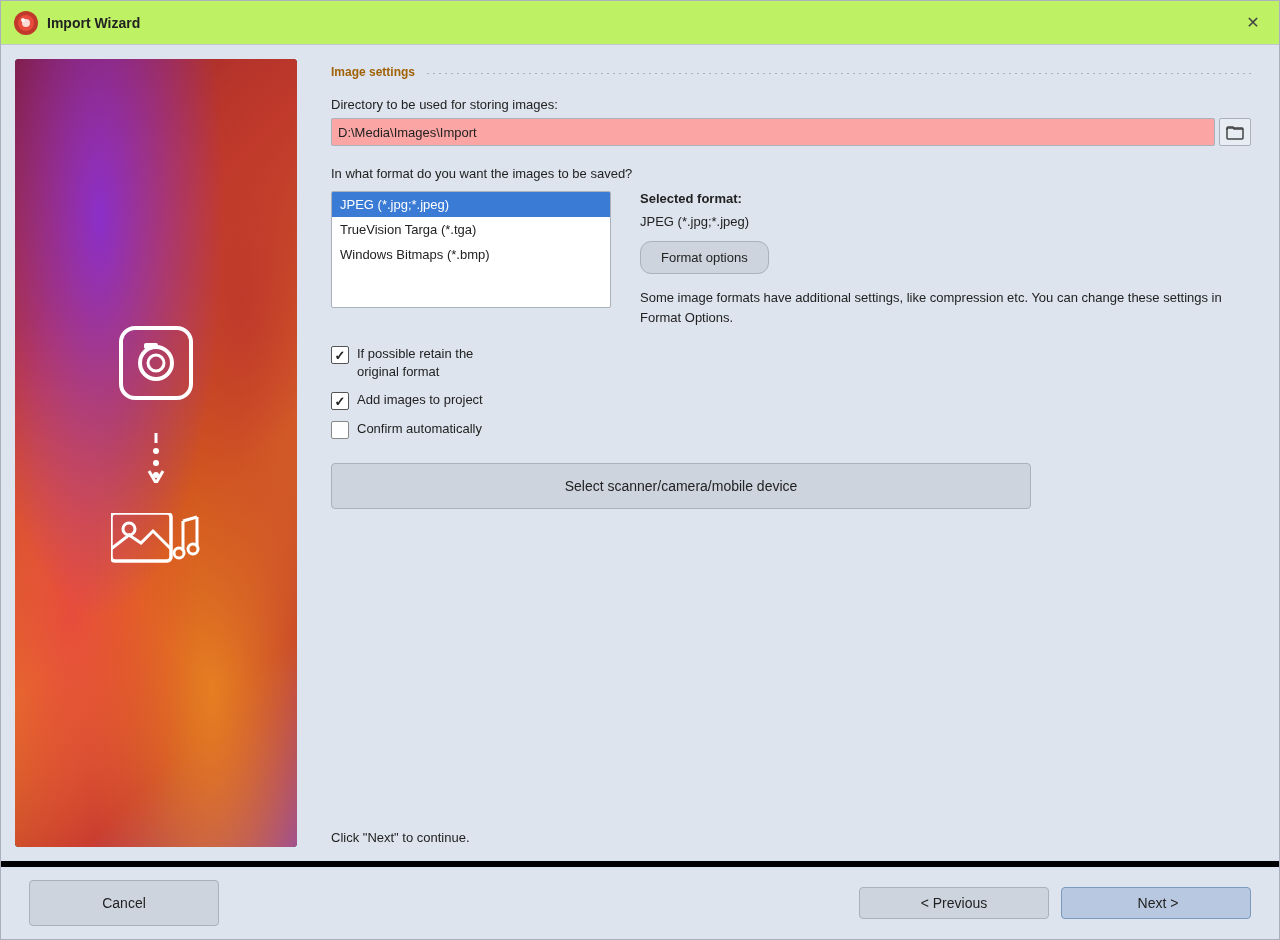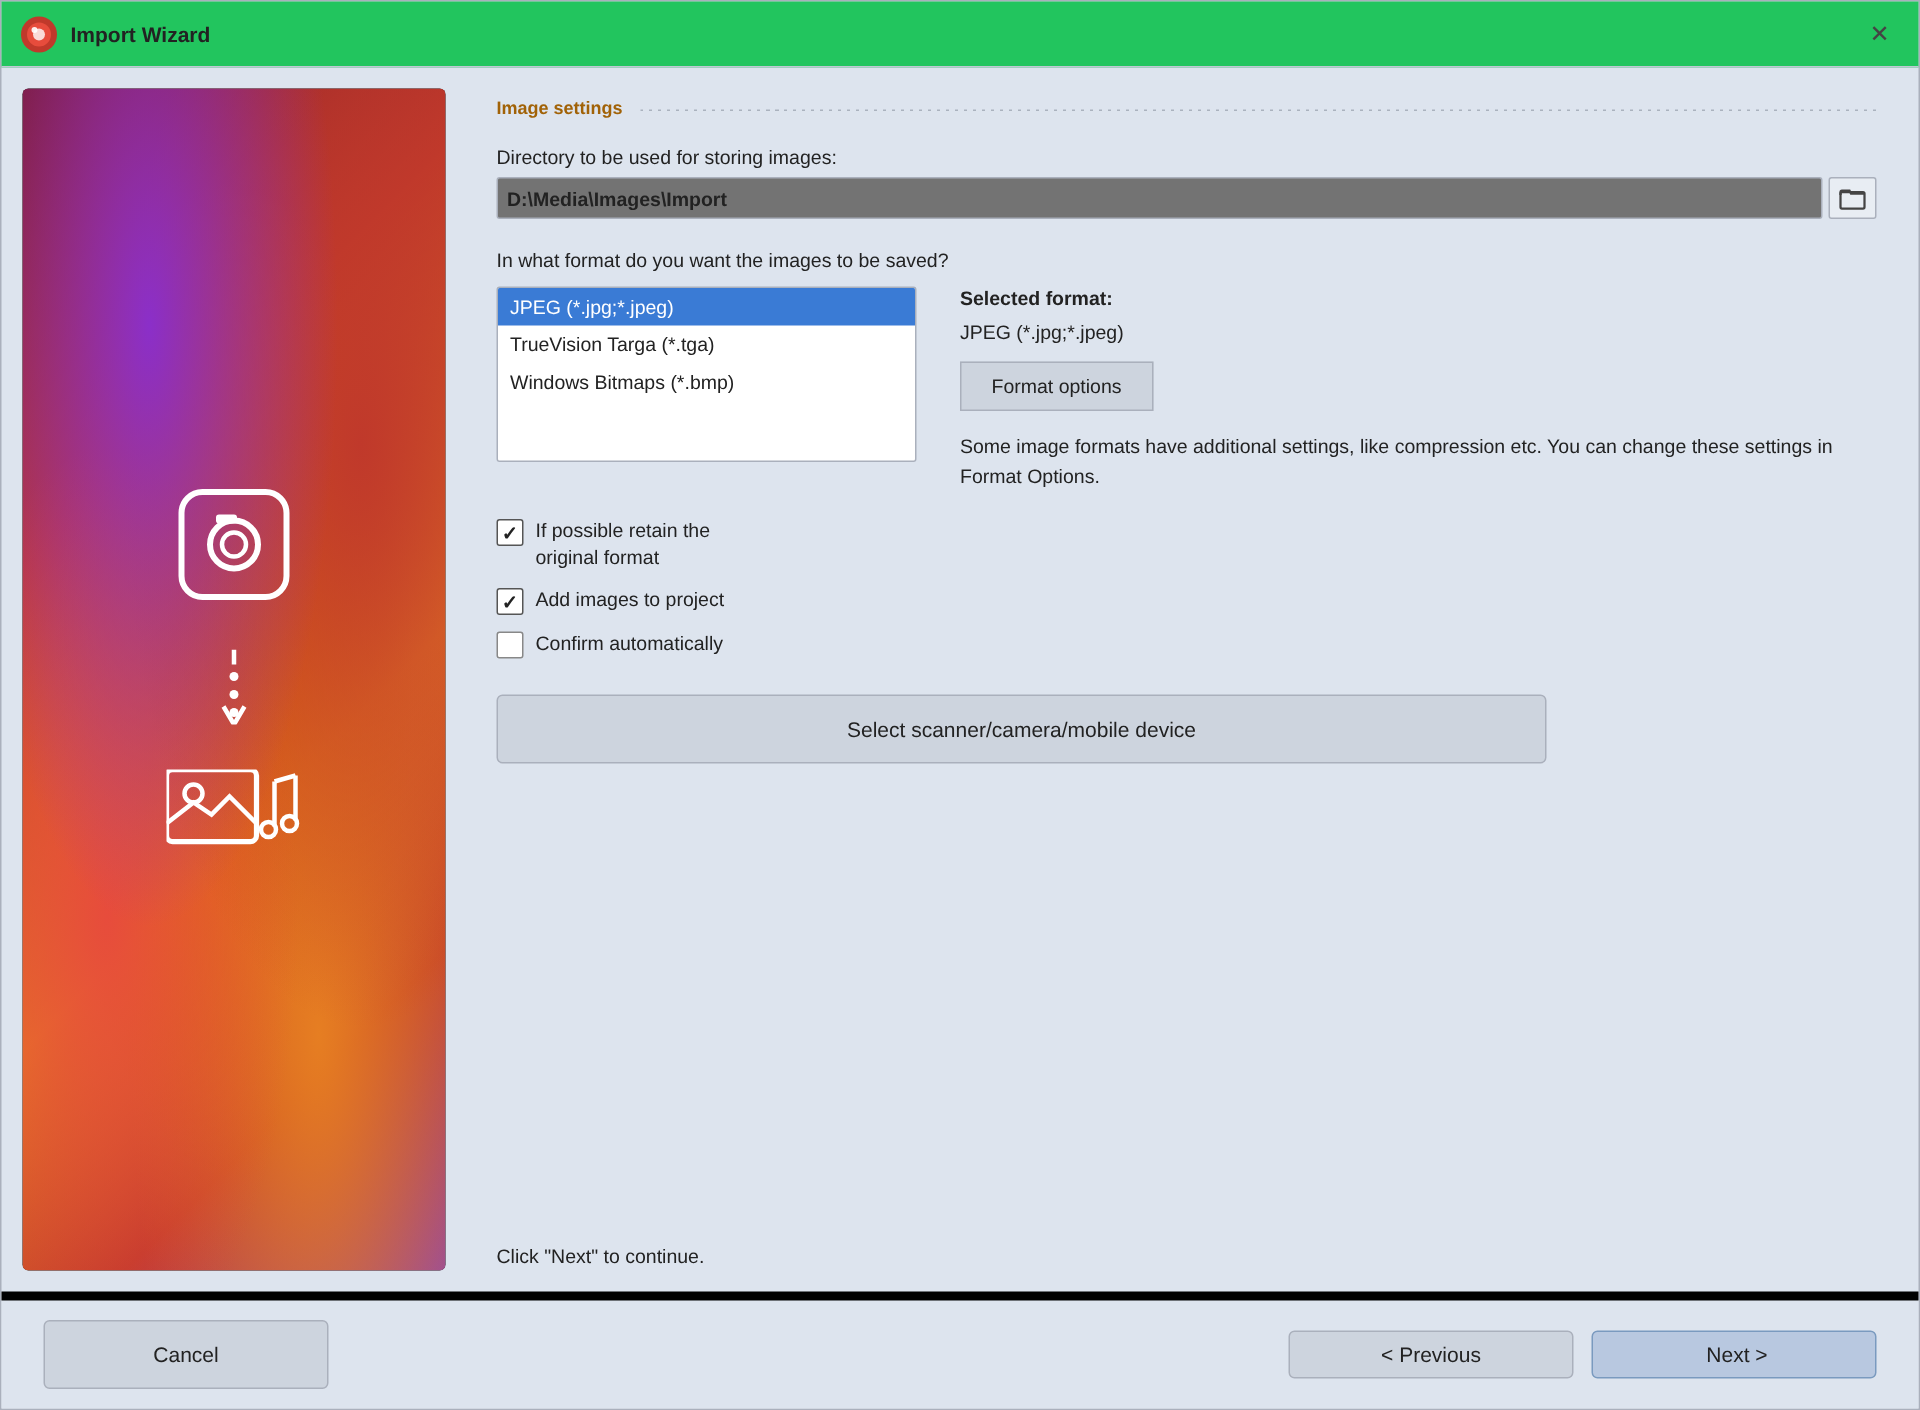--- a/index.html
+++ b/index.html
@@ -20,21 +20,21 @@
       height: 940px;
       background: #dde4ee;
       border: 1px solid #aab0bc;
       display: flex;
       flex-direction: column;
       position: relative;
     }
 
     
     .titlebar {
-      background: #22c55e;
+      background: #bef264;
       height: 44px;
       display: flex;
       align-items: center;
       padding: 0 12px;
       border-bottom: 1px solid #c0c8d4;
       flex-shrink: 0;
     }
     .titlebar-icon {
       width: 26px;
       height: 26px;
@@ -160,26 +160,25 @@
 
     .directory-row {
       display: flex;
       gap: 4px;
       margin-bottom: 20px;
     }
     .directory-input {
       flex: 1;
       height: 28px;
       border: 1px solid #aab0bc;
-      background: #737373;
+      background: #fca5a5;
       padding: 2px 6px;
       font-size: 13px;
       color: #222;
       border-radius: 2px;
-      font-weight: bold;
     }
     .browse-btn {
       width: 32px;
       height: 28px;
       border: 1px solid #aab0bc;
       background: #e8edf3;
       cursor: pointer;
       display: flex;
       align-items: center;
       justify-content: center;
@@ -233,21 +232,21 @@
       color: #222;
       font-weight: 600;
     }
     .selected-format-value {
       font-size: 13px;
       color: #222;
     }
     .format-options-btn {
       background: #cdd4de;
       border: 1px solid #aab0bc;
-      border-radius: 0;
+      border-radius: 11px;
       padding: 8px 20px;
       font-size: 13px;
       color: #222;
       cursor: pointer;
       width: fit-content;
       margin-top: 4px;
     }
 
     .format-help-text {
       font-size: 13px;

